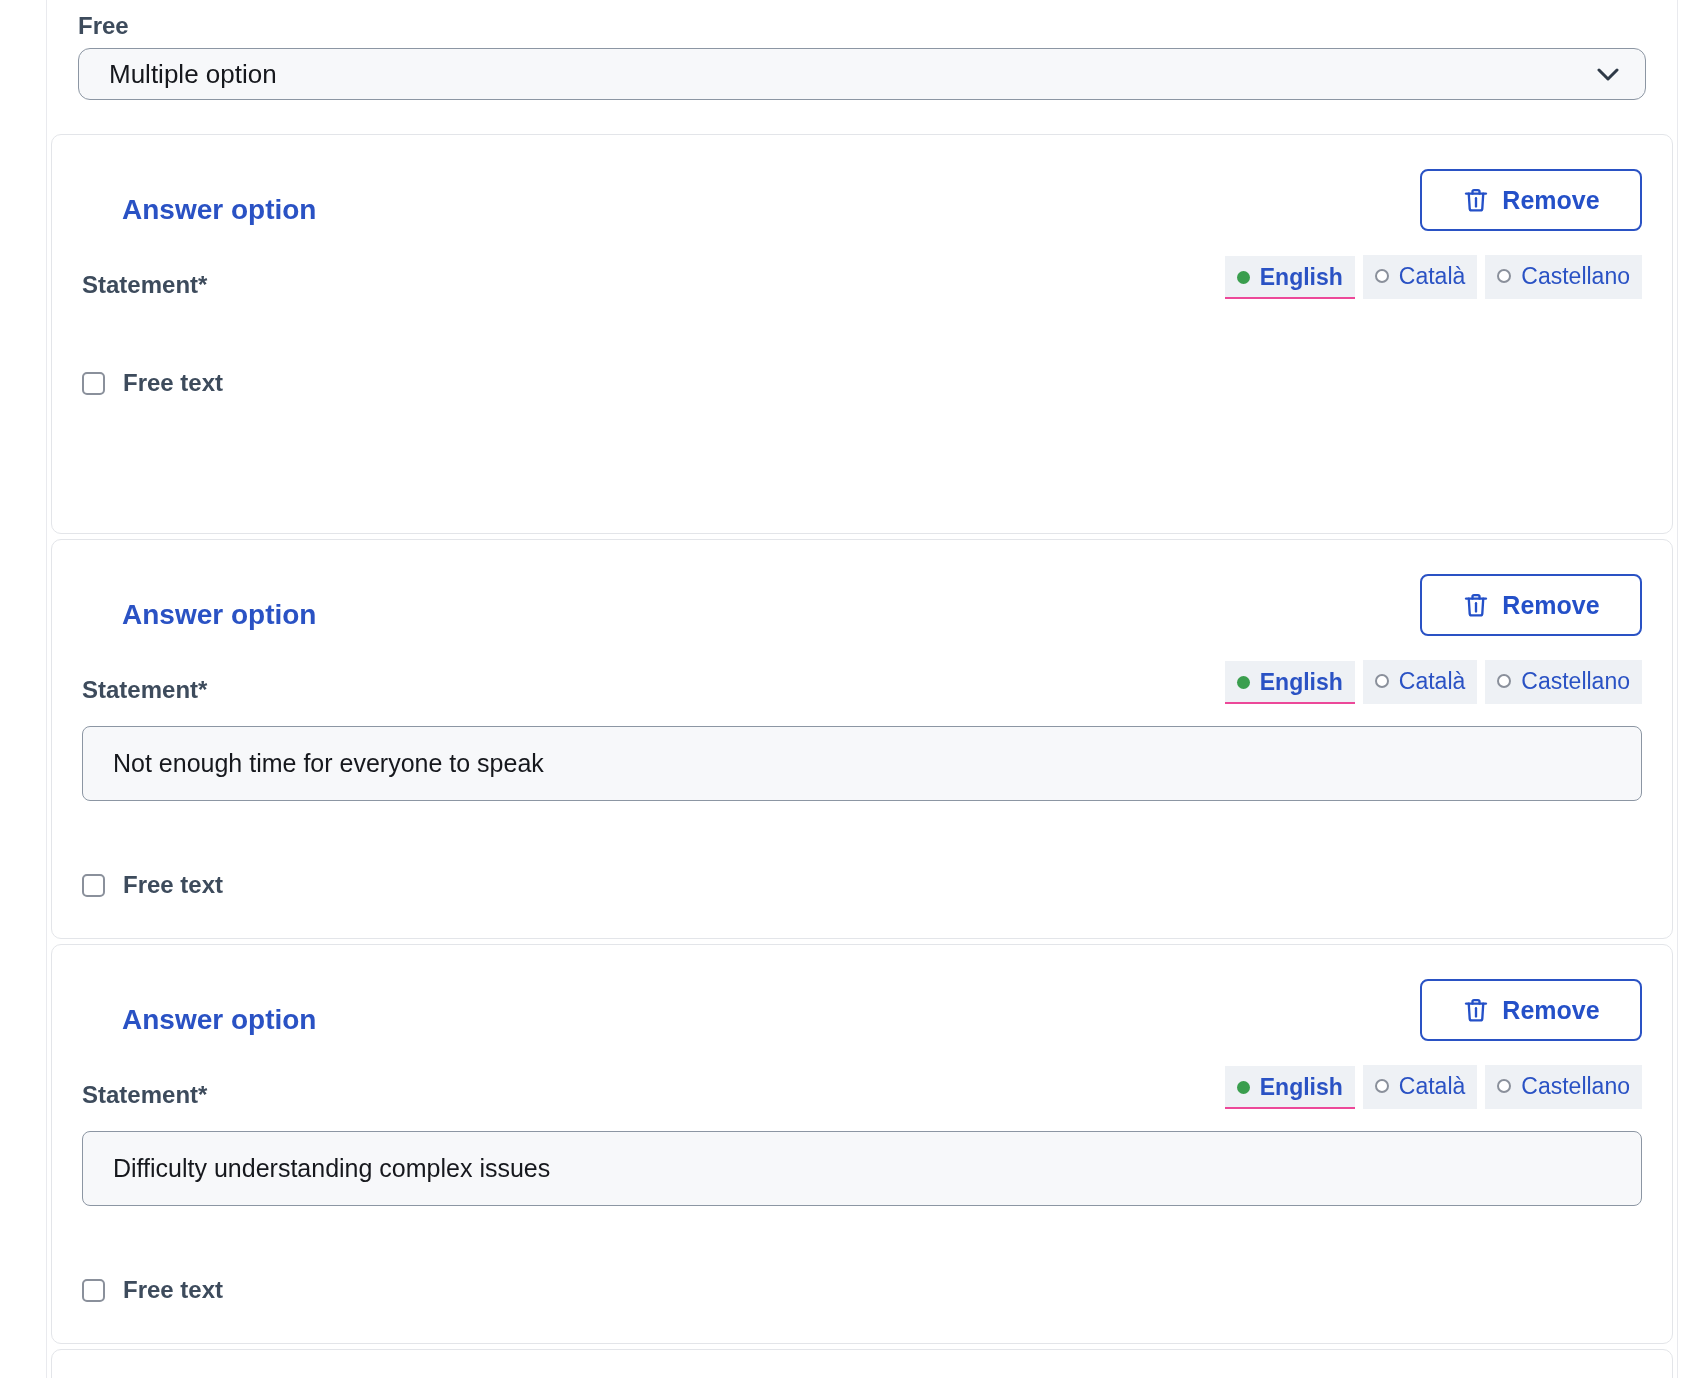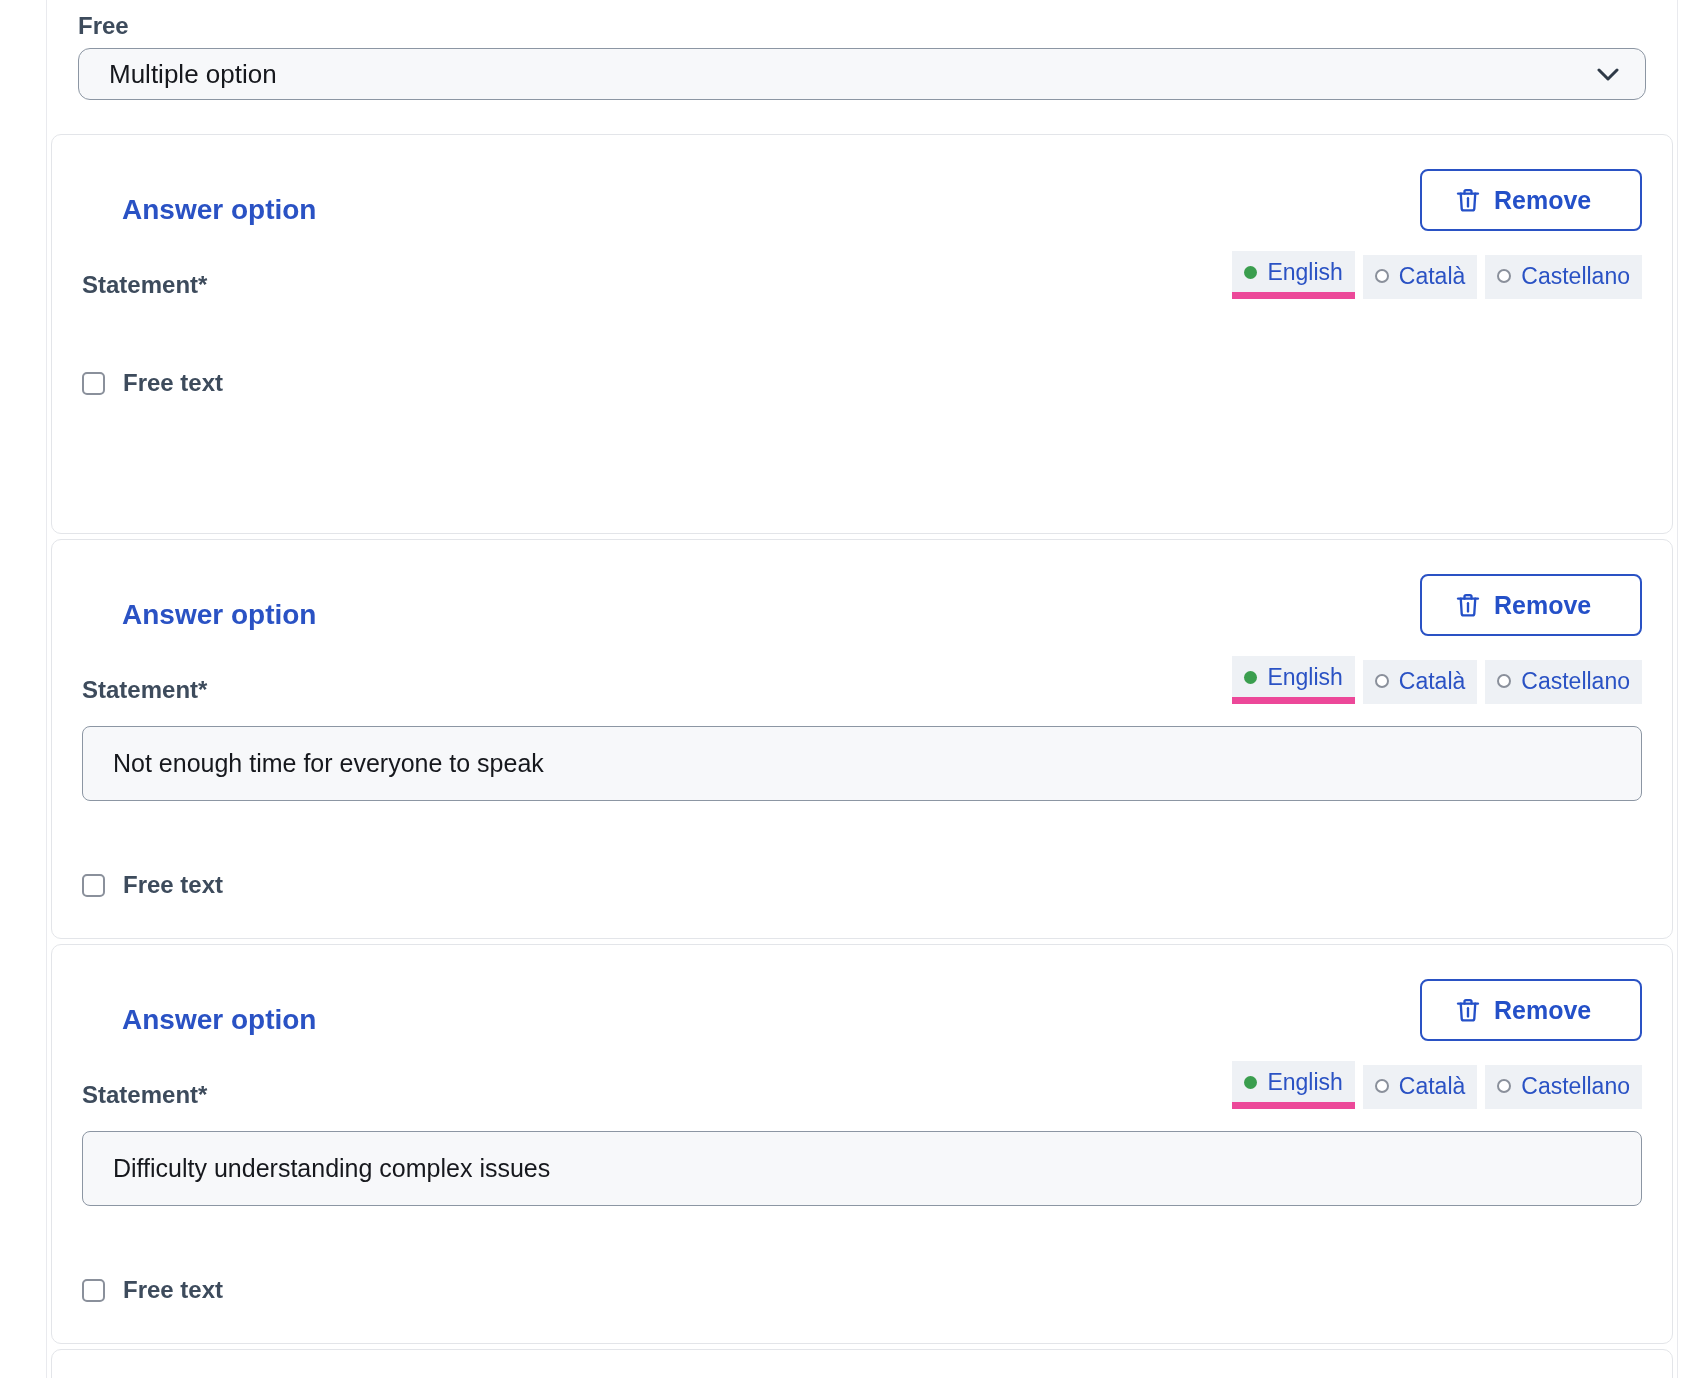--- a/index.html
+++ b/index.html
@@ -70,21 +70,21 @@
     margin-left: 40px;
   }
   .remove-btn {
     height: 62px;
     min-width: 222px;
     background: #ffffff;
     border: 2px solid #2a52c4;
     border-radius: 8px;
     display: flex;
     align-items: center;
-    justify-content: flex-start;
+    justify-content: center;
     gap: 12px;
     padding: 0 32px;
     cursor: pointer;
     font-family: "Liberation Sans", sans-serif;
   }
   .remove-btn span {
     font-size: 25px;
     font-weight: bold;
     color: #2450c8;
   }
@@ -106,22 +106,22 @@
     border: none;
     border-bottom: 3px solid transparent;
     padding: 7px 12px 6px 12px;
     font-family: "Liberation Sans", sans-serif;
     font-size: 23px;
     color: #2a52c4;
     cursor: pointer;
     line-height: 28px;
   }
   .lang-tab.active {
-    font-weight: normal;
-    border-bottom: 7px solid #ec4899;
+    font-weight: bold;
+    border-bottom: 2px solid #ec4899;
   }
   .dot {
     width: 13px; height: 13px;
     border-radius: 50%;
     background: #3a9e4e;
     flex: 0 0 auto;
   }
   .ring {
     width: 14px; height: 14px;
     border-radius: 50%;

